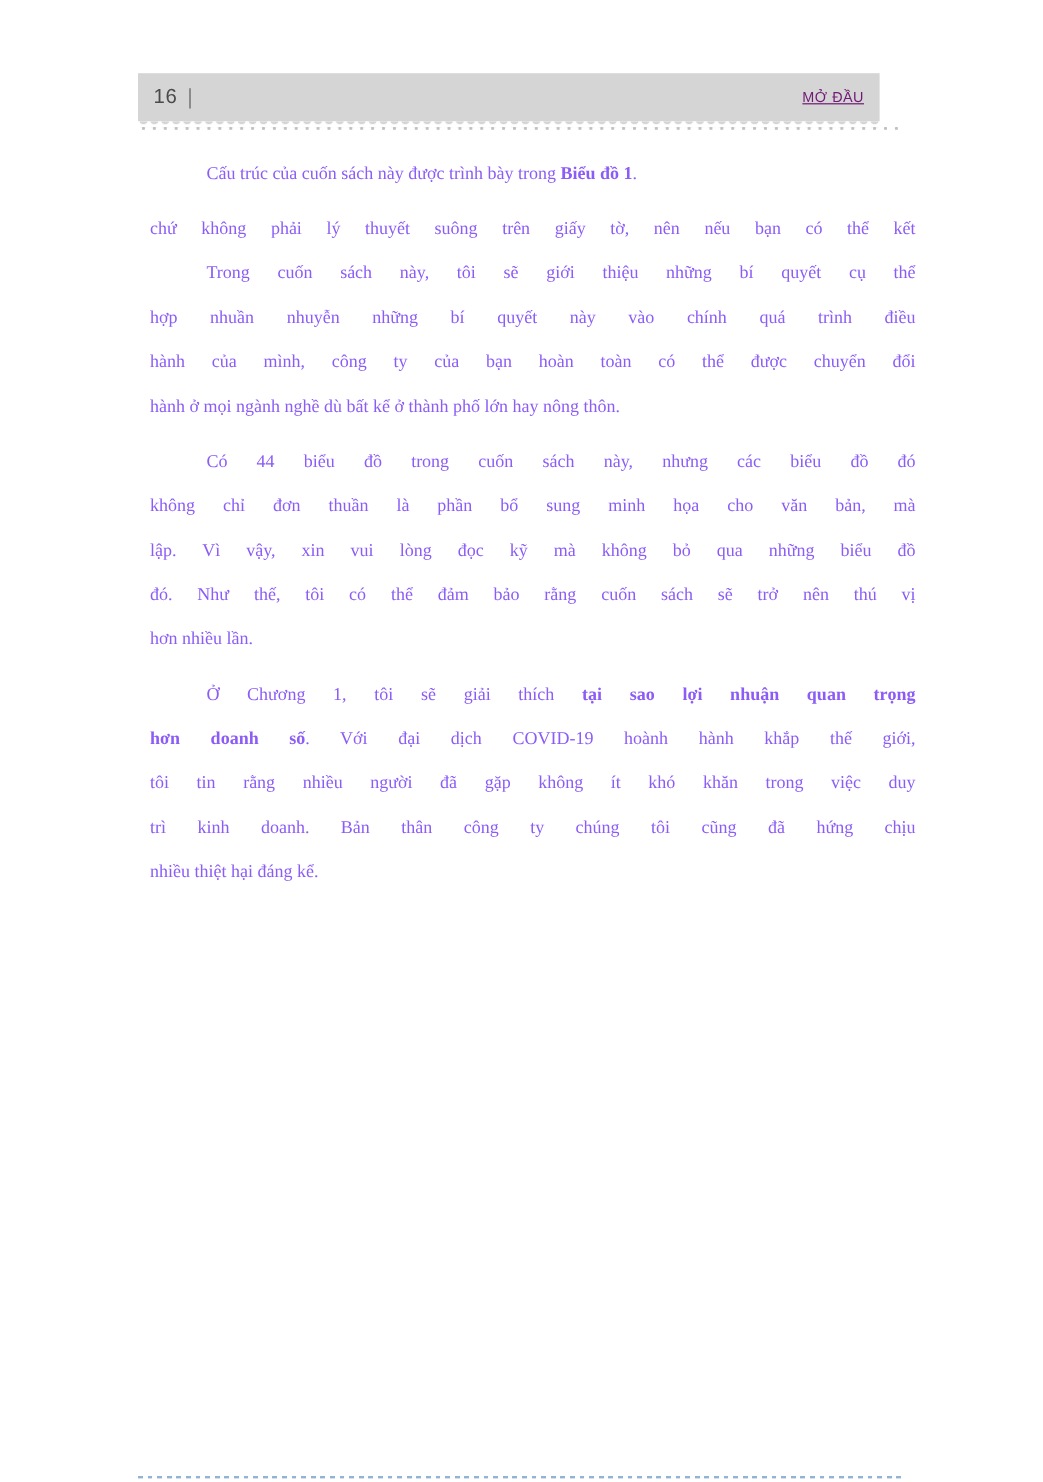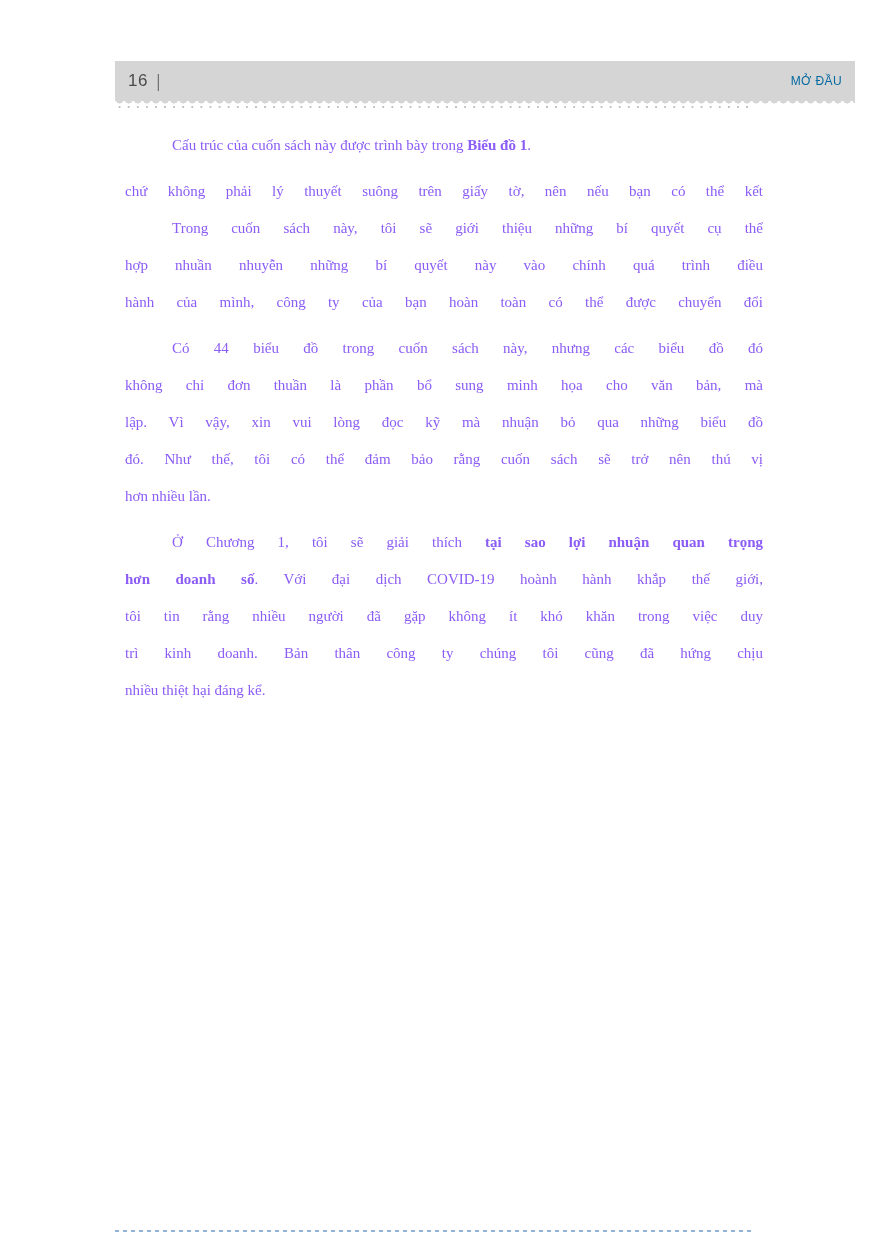--- a/index.html
+++ b/index.html
@@ -9,21 +9,21 @@
     position: relative;
     overflow: hidden;
     font-family: "Liberation Serif", "DejaVu Serif", serif;
   }
   .page { position: absolute; inset: 0; }
 
   
   .header-bar {
     position: absolute;
     left: 115px; top: 61px;
-    width: 740px; height: 40px;
+    width: 618px; height: 40px;
     background: #d5d5d5;
     box-sizing: border-box;
     padding: 0 13px;
     display: flex;
     justify-content: space-between;
     align-items: center;
     font-family: "Liberation Sans", "DejaVu Sans", sans-serif;
     color: #4b4b4b;
   }
   
@@ -32,21 +32,21 @@
     position: absolute;
     top: 100%; left: 0;
     width: 100%; height: 5px;
     background-image: radial-gradient(circle at 50% -1px, #d5d5d5 3.4px, rgba(0,0,0,0) 3.7px);
     background-size: 9.1px 5px;
     background-repeat: repeat-x;
   }
   .header-left { display: flex; align-items: center; gap: 8px; }
   .page-number { font-size: 17px; letter-spacing: 0.5px; }
   .page-number-sep { font-size: 18px; color: #6e6e6e; font-weight: 300; transform: scaleX(0.8); }
-  .section-title { font-size: 12px; letter-spacing: 0.4px; color: #0369a1; }
+  .section-title { font-size: 12px; letter-spacing: 0.4px; color: #701a75; text-decoration: underline; }
 
   
   .header-dots {
     position: absolute;
     left: 115px; top: 105px;
     width: 638px; height: 4px;
     background-image: radial-gradient(circle at 50% 50%, #c0c0c0 1.1px, rgba(0,0,0,0) 1.35px);
     background-size: 9.1px 4px;
     background-repeat: repeat-x;
   }
@@ -94,25 +94,26 @@
 
   <main class="body-text">
       <div class="para">
         <div class="line first last"><span>Cấu trúc của cuốn sách này được trình bày trong </span><b>Biểu đồ 1</b><span>.</span></div>
       </div>
       <div class="para">
         <div class="line"><span>chứ không phải lý thuyết suông trên giấy tờ, nên nếu bạn có thể kết</span></div>
         <div class="line first"><span>Trong cuốn sách này, tôi sẽ giới thiệu những bí quyết cụ thể</span></div>
         <div class="line"><span>hợp nhuần nhuyễn những bí quyết này vào chính quá trình điều</span></div>
         <div class="line"><span>hành của mình, công ty của bạn hoàn toàn có thể được chuyển đổi</span></div>
+        <div class="line last"><span>hành ở mọi ngành nghề dù bất kể ở thành phố lớn hay nông thôn.</span></div>
       </div>
       <div class="para">
         <div class="line first"><span>Có 44 biểu đồ trong cuốn sách này, nhưng các biểu đồ đó</span></div>
         <div class="line"><span>không chỉ đơn thuần là phần bổ sung minh họa cho văn bản, mà</span></div>
-        <div class="line"><span>lập. Vì vậy, xin vui lòng đọc kỹ mà nhuận bỏ qua những biểu đồ</span></div>
+        <div class="line"><span>lập. Vì vậy, xin vui lòng đọc kỹ mà không bỏ qua những biểu đồ</span></div>
         <div class="line"><span>đó. Như thế, tôi có thể đảm bảo rằng cuốn sách sẽ trở nên thú vị</span></div>
         <div class="line last"><span>hơn nhiều lần.</span></div>
       </div>
       <div class="para">
         <div class="line first"><span>Ở Chương 1, tôi sẽ giải thích </span><b>tại sao lợi nhuận quan trọng</b></div>
         <div class="line"><b>hơn doanh số</b><span>. Với đại dịch COVID-19 hoành hành khắp thế giới,</span></div>
         <div class="line"><span>tôi tin rằng nhiều người đã gặp không ít khó khăn trong việc duy</span></div>
         <div class="line"><span>trì kinh doanh. Bản thân công ty chúng tôi cũng đã hứng chịu</span></div>
         <div class="line last"><span>nhiều thiệt hại đáng kể.</span></div>
       </div>

